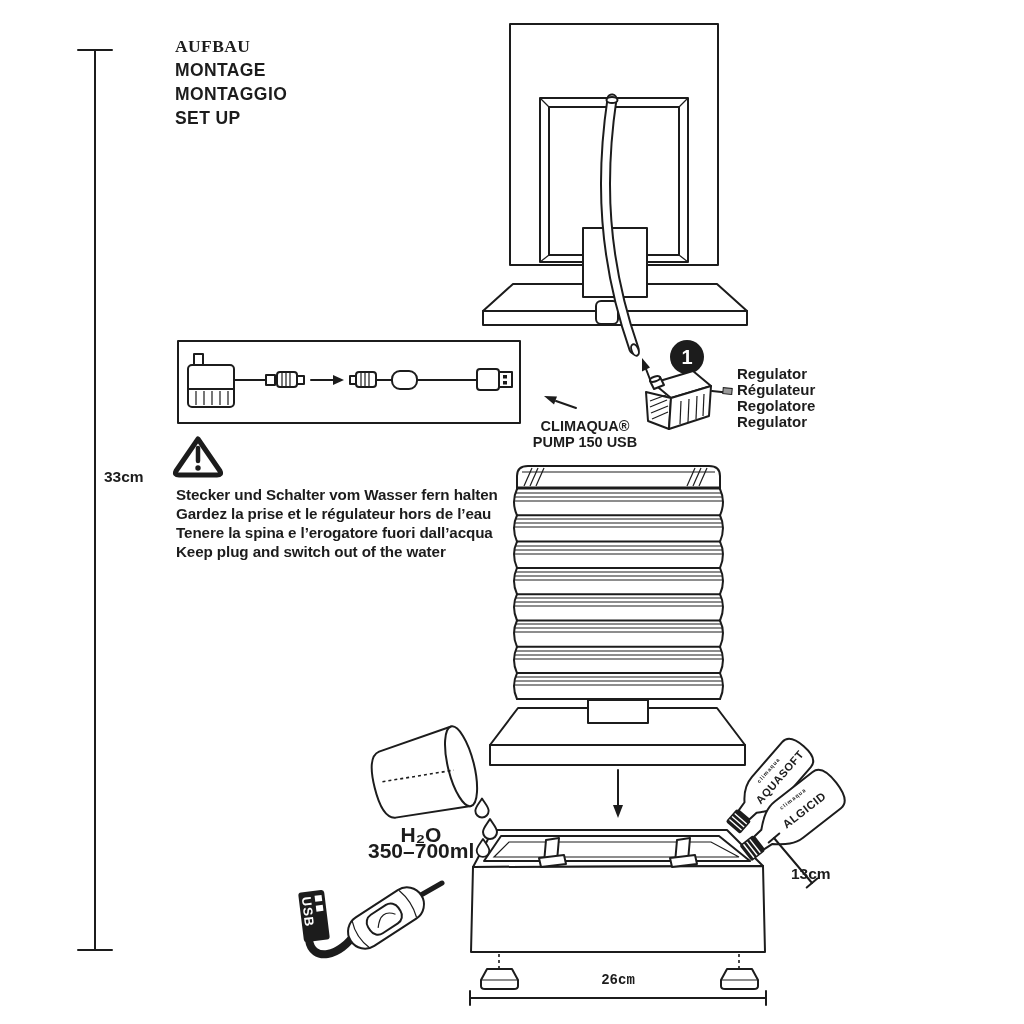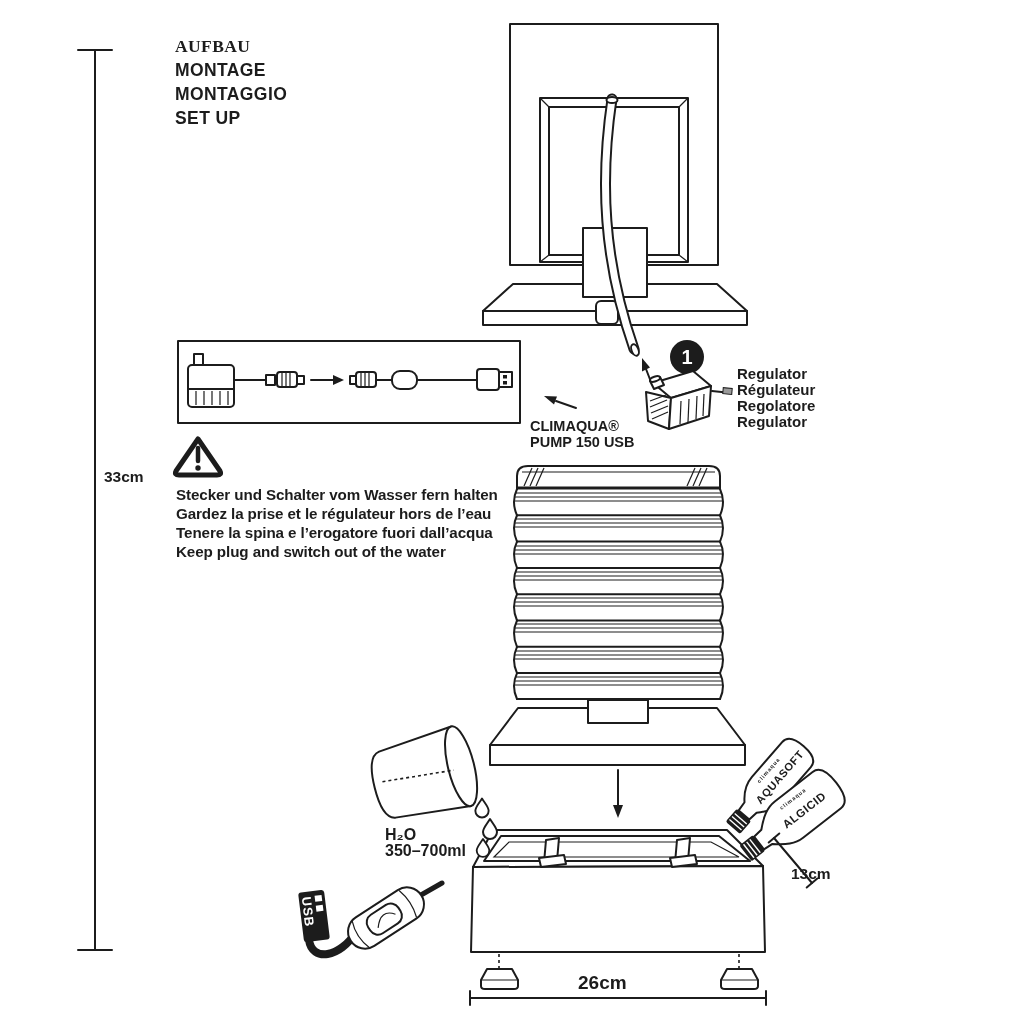--- a/index.html
+++ b/index.html
@@ -3,21 +3,21 @@
 <meta charset="utf-8">
 <style>
   html,body{margin:0;padding:0;background:#ffffff;}
   #canvas{position:relative;width:1024px;height:1024px;background:#ffffff;overflow:hidden;
           font-family:"Liberation Sans",sans-serif;color:#1c1c1c;}
   #art{position:absolute;left:0;top:0;}
   .label{position:absolute;color:#1c1c1c;white-space:nowrap;font-weight:700;}
   .title-line{font-size:17.5px;line-height:24px;letter-spacing:.4px;}
   .warn-line{font-size:15.2px;line-height:19px;letter-spacing:-0.1px;}
   .dim{font-size:15.5px;}
-  .center{text-align:left;}
+  .center{text-align:center;}
   .small-stack div{line-height:16px;}
   
   .ln{stroke:#1c1c1c;stroke-width:2;fill:none;stroke-linecap:round;stroke-linejoin:round;}
   .wf{stroke:#1c1c1c;stroke-width:2;fill:#ffffff;stroke-linecap:round;stroke-linejoin:round;}
   .bf{fill:#1c1c1c;stroke:none;}
   .thin{stroke:#1c1c1c;stroke-width:1.2;fill:none;}
   .thick{stroke:#1c1c1c;stroke-width:3;fill:none;}
   .dash{stroke:#1c1c1c;stroke-width:1.6;fill:none;stroke-dasharray:3 3;}
   .gray{fill:#c9c9c9;stroke:none;}
 </style>
@@ -312,22 +312,22 @@
     <div>PUMP 150 USB</div>
   </div>
 
   <div class="label small-stack" style="left:737px;top:366px;font-size:15px;line-height:18.5px;">
     <div>Regulator</div>
     <div>Régulateur</div>
     <div>Regolatore</div>
     <div>Regulator</div>
   </div>
 
-  <div class="label center small-stack" style="left:385px;top:827px;width:106px;font-size:16px;">
+  <div class="label center small-stack" style="left:368px;top:827px;width:106px;font-size:21px;">
     <div>H₂O</div>
     <div>350–700ml</div>
   </div>
 
   <div class="label dim" style="left:791px;top:845px;margin-top:20px;">13cm</div>
 
-  <div class="label dim center" style="left:578px;top:972px;width:80px;font-size:19px;">26cm</div>
+  <div class="label dim center" style="left:578px;top:972px;width:80px;font-size:14px;font-family:Liberation Mono, monospace;">26cm</div>
 
 </div>
 
 </body></html>

